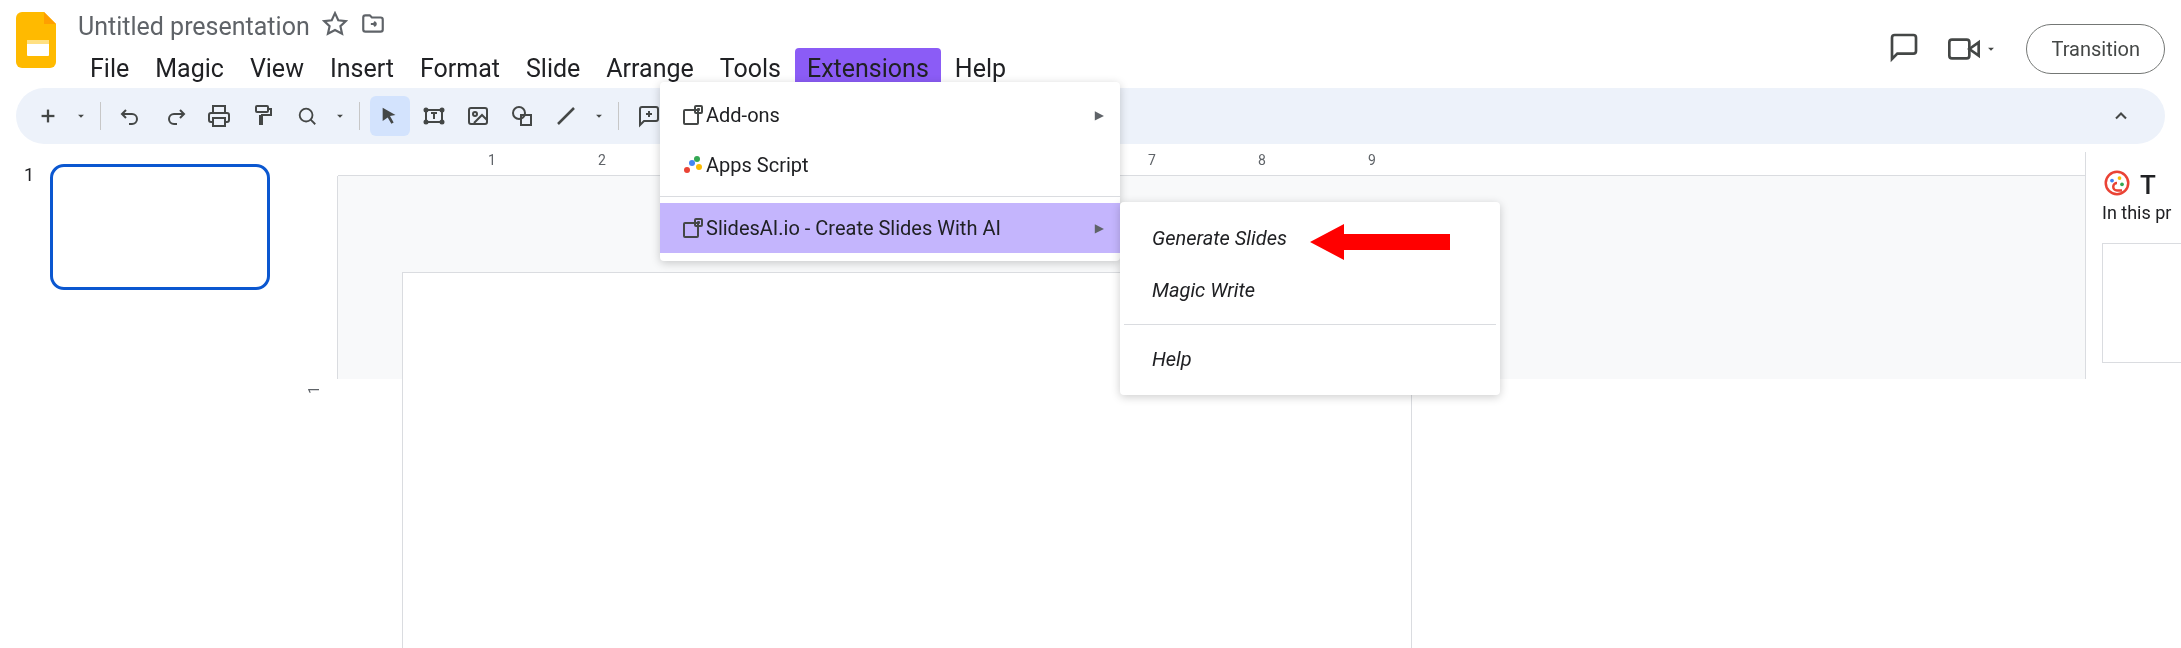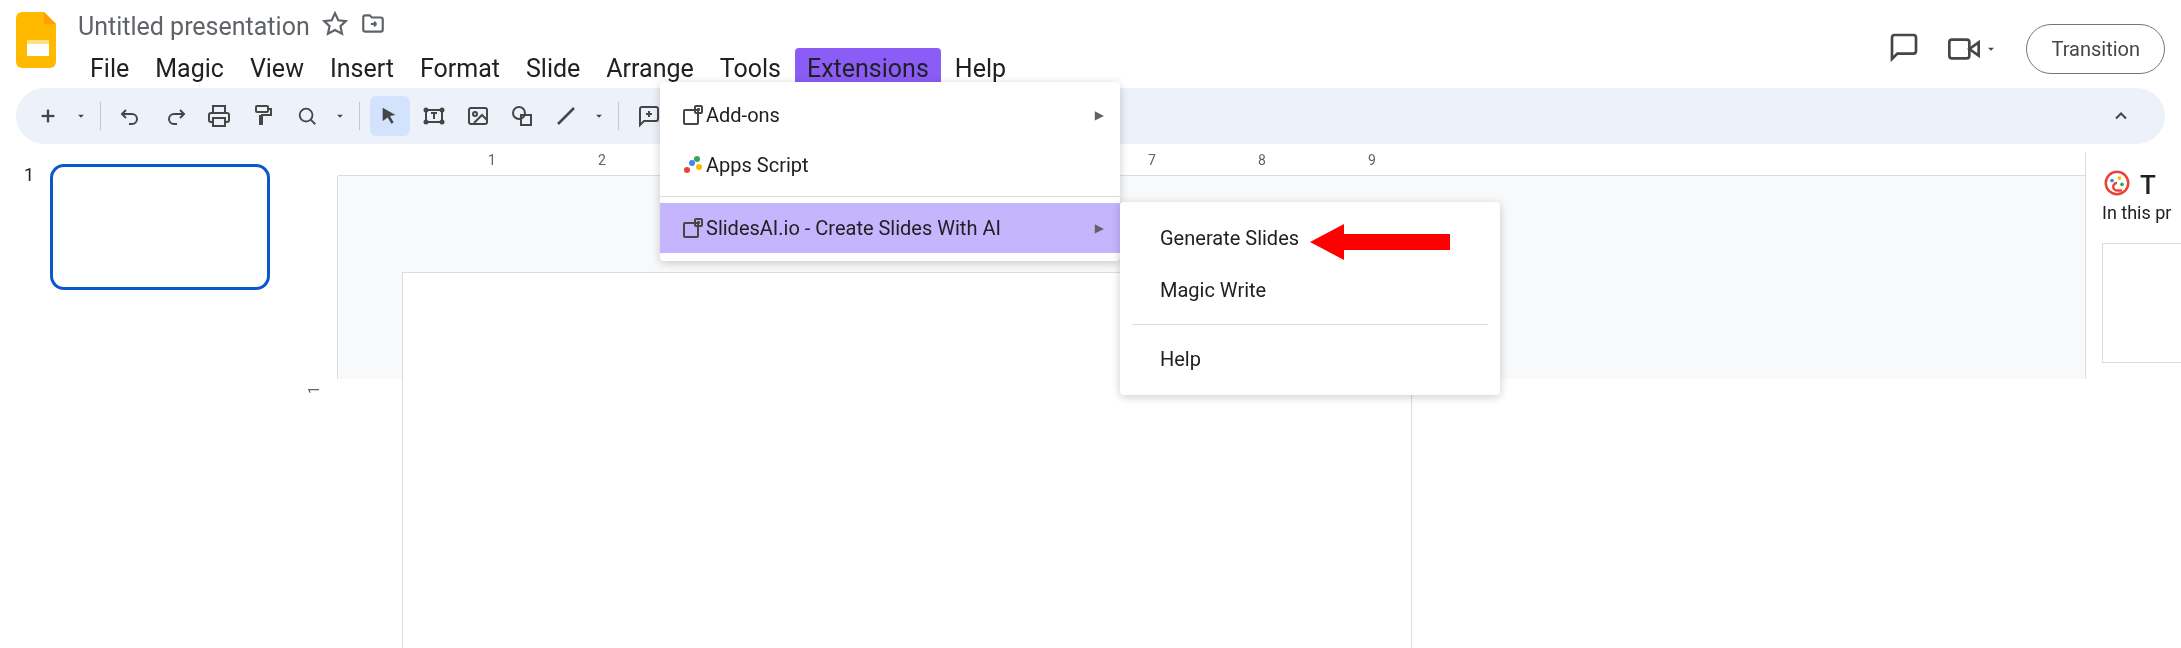--- a/index.html
+++ b/index.html
@@ -47,21 +47,21 @@
 .theme-preview { margin-top: 20px; width: 200px; height: 120px; border: 1px solid #dadce0; background: #fff; }
 
 
 .dropdown1 { position: absolute; left: 660px; top: 82px; width: 460px; background: #fff; box-shadow: 0 2px 10px rgba(0,0,0,0.2); border-radius: 4px; padding: 8px 0; z-index: 100; }
 .dd-item { display: flex; align-items: center; padding: 12px 20px; font-size: 20px; color: #202124; cursor: pointer; position: relative; }
 .dd-item.hover { background: #c4b5fd; }
 .dd-arrow { position: absolute; right: 16px; color: #5f6368; font-size: 12px; }
 .dd-sep { height: 1px; background: #dadce0; margin: 6px 0; }
 .dd-icon { width: 26px; height: 26px; display: flex; align-items: center; justify-content: center; }
 
-.dropdown2 { position: absolute; left: 1120px; top: 202px; width: 380px; background: #fff; box-shadow: 0 2px 10px rgba(0,0,0,0.2); border-radius: 4px; padding: 10px 12px; z-index: 101; }
+.dropdown2 { position: absolute; left: 1120px; top: 202px; width: 380px; background: #fff; box-shadow: 0 2px 10px rgba(0,0,0,0.2); border-radius: 4px; padding: 10px 4px; z-index: 101; font-style: italic; }
 .dd2-item { padding: 14px 28px; font-size: 20px; color: #202124; cursor: pointer; }
 .dd2-sep { height: 1px; background: #dadce0; margin: 8px 0; }
 
 .red-arrow { position: absolute; left: 1310px; top: 220px; z-index: 200; pointer-events: none; }
 </style>
 </head>
 <body>
 
 <div class="header">
   <div class="logo">

